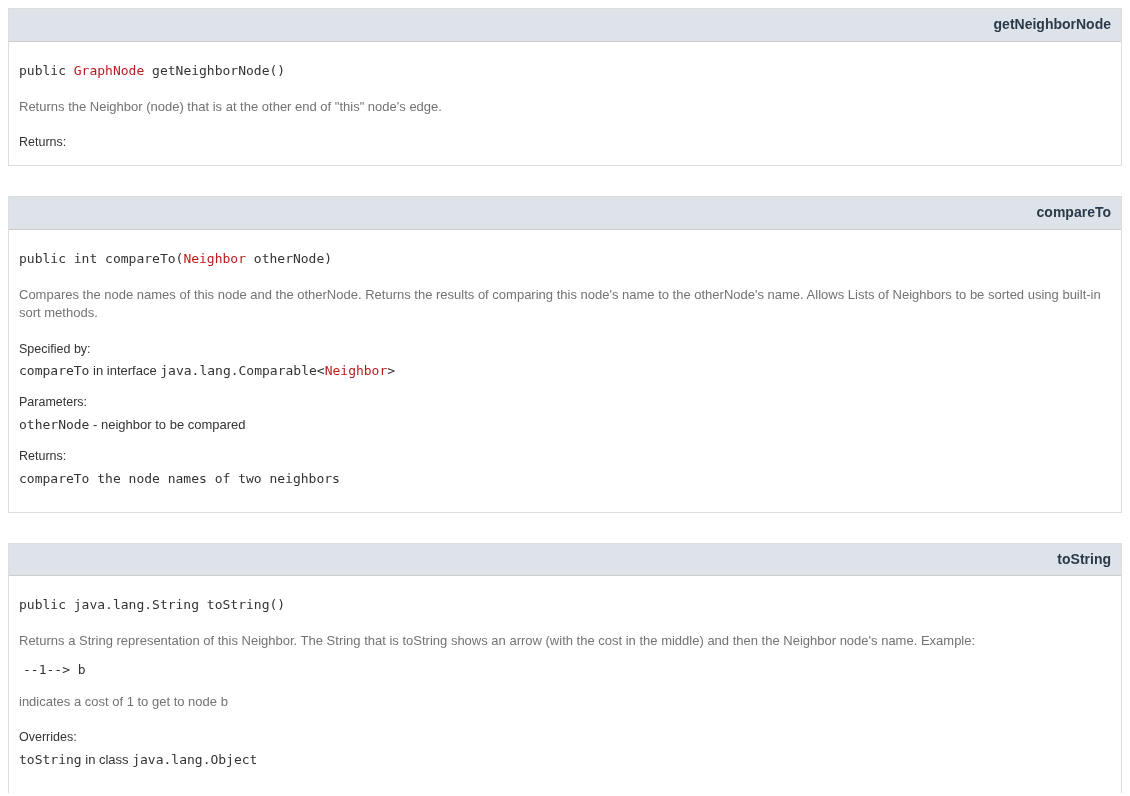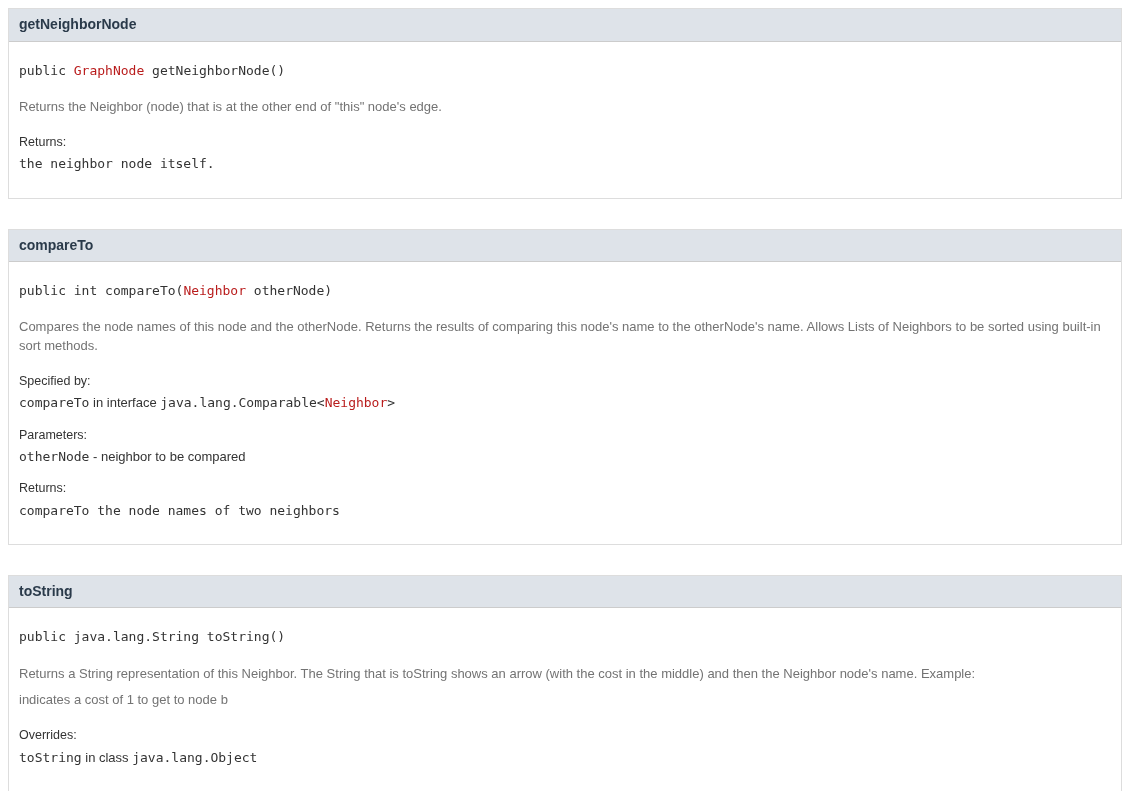--- a/index.html
+++ b/index.html
@@ -15,20 +15,21 @@
     border: 1px solid #ddd;
     margin-bottom: 30px;
   }
   .method-header {
     background: #dee3e9;
     border-bottom: 1px solid #ccc;
     padding: 6px 10px;
     font-weight: bold;
     font-size: 14px;
     color: #2a3a4a;
+    text-align: right;
   }
   .method-body {
     padding: 10px 10px 10px 10px;
     border: none;
   }
   .signature {
     font-family: "DejaVu Sans Mono", Consolas, "Courier New", monospace;
     font-size: 13px;
     margin: 10px 0 18px 0;
     color: #333;
@@ -66,21 +67,20 @@
 <div class="method-block">
   <div class="method-header">
     <span>getNeighborNode</span>
   </div>
   <div class="method-body">
     <div class="signature">
       <span>public </span><span class="link">GraphNode</span><span> getNeighborNode()</span>
     </div>
     <div class="desc">Returns the Neighbor (node) that is at the other end of "this" node's edge.</div>
     <div class="tag-label">Returns:</div>
-    <div class="mono returns-line">the neighbor node itself.</div>
   </div>
 </div>
 
 <div class="method-block">
   <div class="method-header">
     <span>compareTo</span>
   </div>
   <div class="method-body">
     <div class="signature">
       <span>public int compareTo(</span><span class="link">Neighbor</span><span> otherNode)</span>
@@ -104,20 +104,21 @@
 
 <div class="method-block" style="margin-bottom:0;border-bottom:none;">
   <div class="method-header">
     <span>toString</span>
   </div>
   <div class="method-body">
     <div class="signature">
       <span>public java.lang.String toString()</span>
     </div>
     <div class="desc" style="margin-bottom:8px;">Returns a String representation of this Neighbor. The String that is toString shows an arrow (with the cost in the middle) and then the Neighbor node's name. Example:</div>
+    <div class="pre-example"> --1--&gt; b</div>
     <div class="desc">indicates a cost of 1 to get to node b</div>
 
     <div class="tag-label">Overrides:</div>
     <div class="mono override-line">
       <span>toString</span><span style="font-family:Verdana,Geneva,sans-serif;"> in class </span><span>java.lang.Object</span>
     </div>
 
   </div>
 </div>
 

